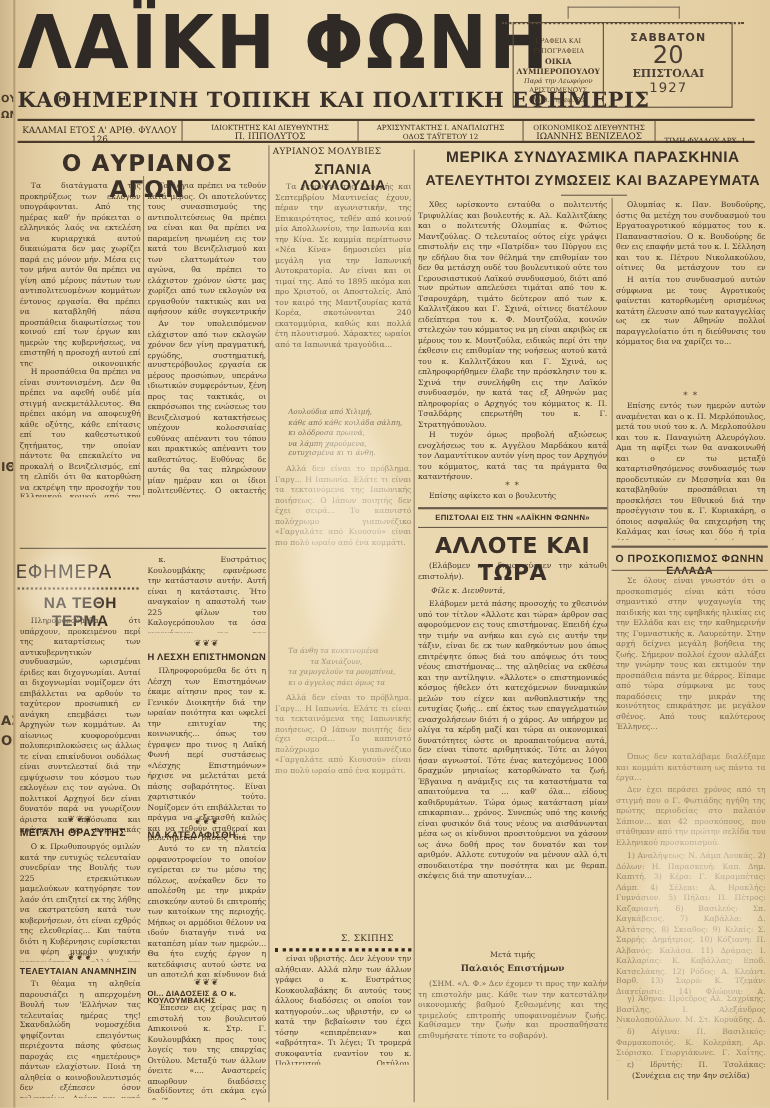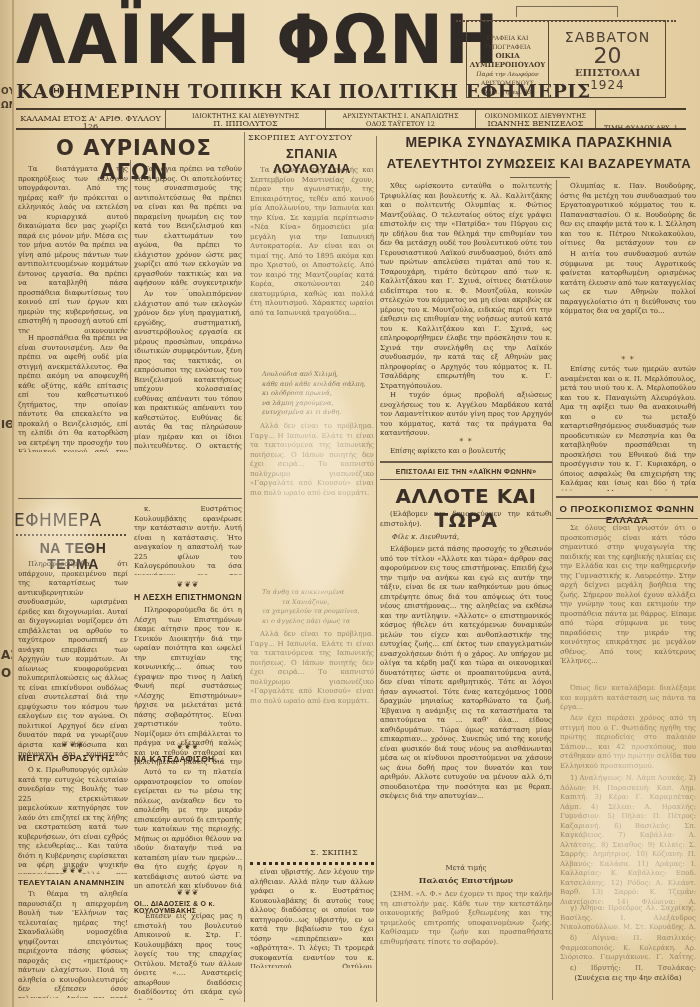--- a/index.html
+++ b/index.html
@@ -60,21 +60,21 @@
     position: absolute; left: 0; top: 0; width: 82px; height: 76px;
     border-right: 1px solid #5a4a3a; text-align: center;
     font-size: 6px; line-height: 9px; padding-top: 12px; color: #4a3a2a;
   }
   .office .ln2 { font-weight: bold; font-size: 7px; }
   .office .ln3 { font-style: italic; }
   .date {
     position: absolute; left: 83px; top: 0; width: 115px; height: 76px; text-align: center;
     font-family: "DejaVu Sans", sans-serif; color: #4a3e34;
   }
-  .date .day { font-size: 14px; margin-top: 8px; letter-spacing: 1px; }
+  .date .day { font-size: 10px; margin-top: 8px; letter-spacing: 1px; font-weight: bold; }
   .date .num { font-size: 22px; line-height: 22px; }
   .date .month { font-family: "DejaVu Serif", serif; font-size: 10px; font-weight: bold; }
   .date .year { font-size: 12px; letter-spacing: 1px; }
 
   
   .infostrip {
     position: absolute; left: 16px; top: 108px; width: 670px; height: 22px;
     border-top: 2px solid #4a3a2a; border-bottom: 2px solid #4a3a2a;
     display: flex; font-size: 6.5px; color: #3a2e22;
   }
@@ -126,21 +126,21 @@
         <div>ΓΡΑΦΕΙΑ ΚΑΙ ΤΥΠΟΓΡΑΦΕΙΑ</div>
         <div class="ln2">ΟΙΚΙΑ ΛΥΜΠΕΡΟΠΟΥΛΟΥ</div>
         <div class="ln3">Παρά την Λεωφόρον</div>
         <div>ΑΡΙΣΤΟΜΕΝΟΥΣ</div>
         <div>Αριθ. Τηλεφ. 33</div>
       </div>
       <div class="date">
         <div class="day">ΣΑΒΒΑΤΟΝ</div>
         <div class="num">20</div>
         <div class="month">ΕΠΙΣΤΟΛΑΙ</div>
-        <div class="year">1924</div>
+        <div class="year">1927</div>
       </div>
     </div>
   </div>
 
   <div class="infostrip">
     <div class="cell big" style="width:150px;padding-top:5px;">ΚΑΛΑΜΑΙ ΕΤΟΣ Α' ΑΡΙΘ. ΦΥΛΛΟΥ 126</div>
     <div class="cell" style="width:160px;">
       <div>ΙΔΙΟΚΤΗΤΗΣ ΚΑΙ ΔΙΕΥΘΥΝΤΗΣ</div>
       <div class="big">Π. ΙΠΠΟΛΥΤΟΣ</div>
     </div>
@@ -207,21 +207,21 @@
   <div class="section-head" style="left:134px;top:754px;width:110px;font-size:8.5px;">ΝΑ ΚΑΤΕΔΑΦΙΣΘΗ...</div>
   <div class="text-block" style="left:134px;top:768px;width:108px;height:120px;overflow:hidden;">
     <p>Αυτό το εν τη πλατεία ορφανοτροφείον το οποίον εγείρεται εν τω μέσω της πόλεως, ανέκαθεν δεν το απολέσθη με την μικράν επισκεύην αυτού δι επιτροπής των κατοίκων της περιοχής. Μήπως οι αρμόδιοι θέλουν να ιδούν διαταγήν τινά να καταπέση μίαν των ημερών... Θα ήτο ευχής έργον η κατεδάφισις αυτού ώστε να μη αποτελή και κίνδυνον διά τα σωθέντα πλάτη ψυχής του.</p>
   </div>
   <div class="stars" style="left:134px;top:888px;width:108px;">❦❦❦</div>
   <div class="section-head" style="left:134px;top:900px;width:110px;font-size:7px;">ΟΙ... ΔΙΑΔΟΣΕΙΣ &amp; Ο κ. ΚΟΥΛΟΥΜΒΑΚΗΣ</div>
   <div class="text-block" style="left:134px;top:912px;width:108px;height:88px;overflow:hidden;">
     <p>Έπεσεν εις χείρας μας η επιστολή του βουλευτού Απικοινού κ. Στρ. Γ. Κουλουμβάκη προς τους λογείς του της επαρχίας Οιτύλου. Μεταξύ των άλλων όνειτε «.... Αναστερείς απωρθουν διαδόσεις διαδίδοντες ότι εκάμα εγώ υβρίζω» ... ουν. Ο κ. Κουλουμβάκης εξ κατάντητα, έχει προτεραίμα...</p>
   </div>
 
-  <div class="section-head" style="left:248px;top:133px;width:126px;font-size:8px;font-weight:normal;font-family:'DejaVu Serif',serif;">ΣΚΟΡΠΙΕΣ ΑΥΓΟΥΣΤΟΥ</div>
+  <div class="section-head" style="left:248px;top:133px;width:126px;font-size:8px;font-weight:normal;font-family:'DejaVu Serif',serif;">ΑΥΡΙΑΝΟΣ ΜΟΛΥΒΙΕΣ</div>
   <div class="headline-mid" style="left:248px;top:146px;width:128px;font-size:13px;">ΣΠΑΝΙΑ ΛΟΥΛΟΥΔΙΑ</div>
   <div class="text-block faded" style="left:250px;top:166px;width:124px;height:198px;overflow:hidden;">
     <p>Τα γεγονότα της Σκυρμής και Σεπτεμβρίου Μαντινείας έχουν, πέραν την αγωνιστικήν, της Επικαιρότητος, τεθέν από κοινού μία Απολλωνίου, την Ιαπωνία και την Κίνα. Σε καμμία περίπτωσιν «Νέα Κίνα» δημοσιεύει μία μεγάλη για την Ιαπωνική Αυτοκρατορία. Αν είναι και οι τιμαί της. Από το 1895 ακόμα και προ Χριστού, οι Αποστολείς. Από τον καιρό της Μαντζουρίας κατά Κορέα, σκοτώνονται 240 εκατομμύρια, καθώς και πολλά έτη πλουτισμού. Χάρακτες ωραίοι από τα Ιαπωνικά τραγούδια...</p>
   </div>
   <div class="poem faded" style="left:262px;top:370px;width:110px;">
     <div>Λουλούδια από Χιλιμή,</div>
     <div>κάθε από κάθε κοιλάδα σάλπη,</div>
     <div>κι ολόδροσα πρωινά,</div>
     <div>να λάμπη χαρούμενα,</div>
     <div>ευτυχισμένα κι τι άνθη.</div>

